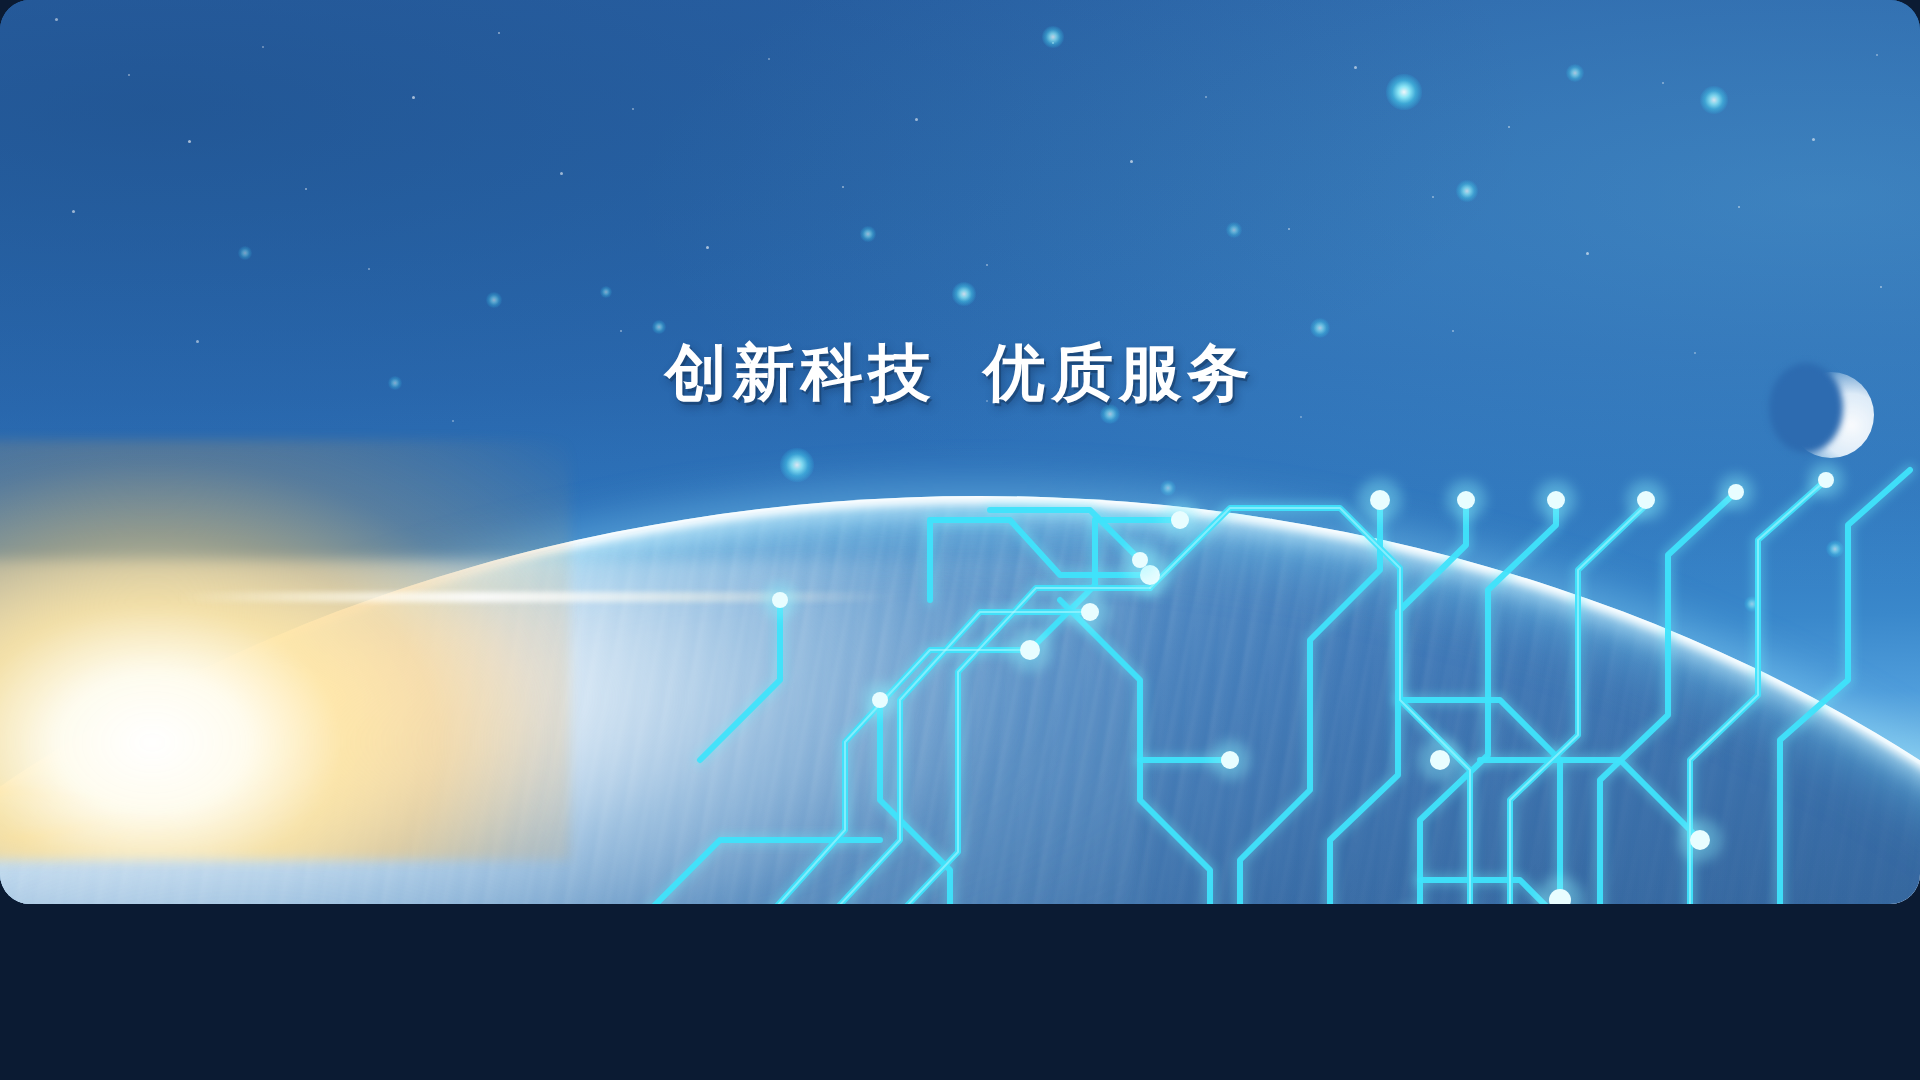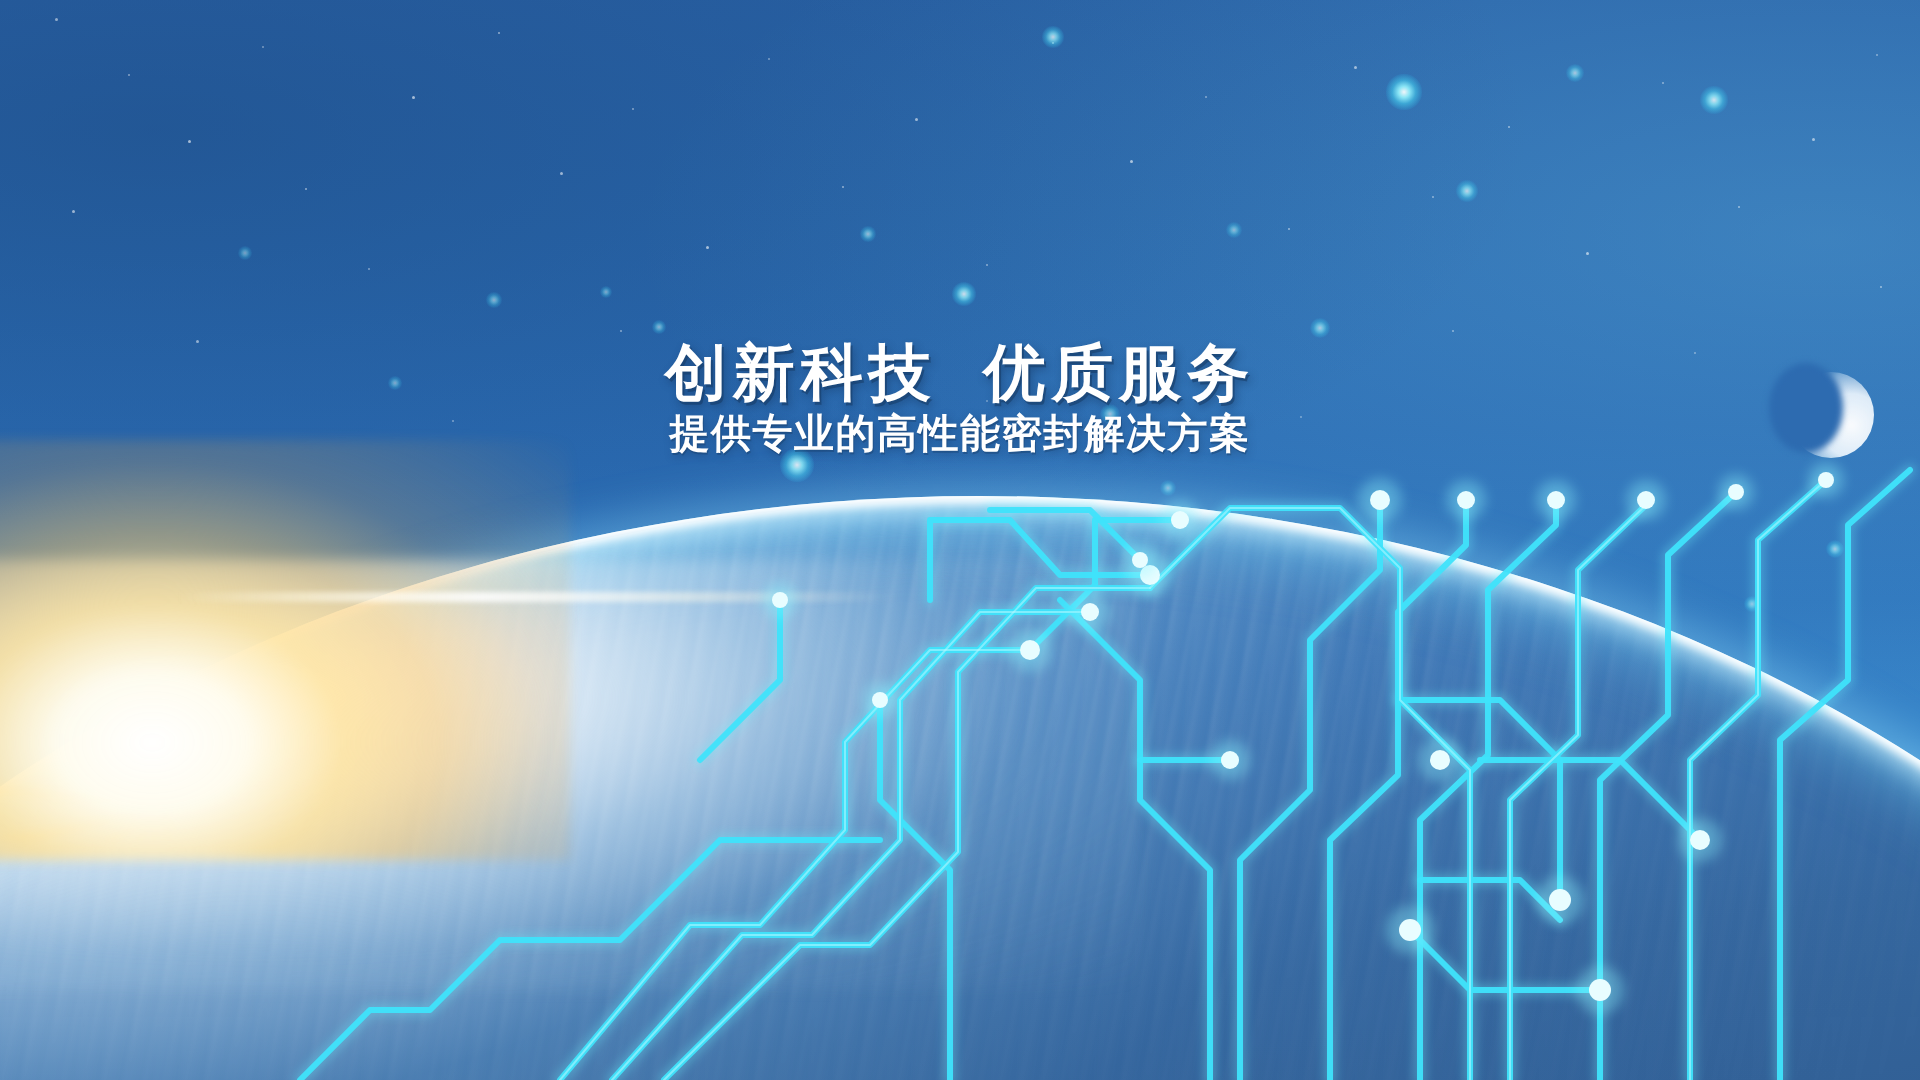--- a/index.html
+++ b/index.html
@@ -7,23 +7,24 @@
     padding: 0;
     background: #0b1b33;
   }
   body {
     font-family: "Liberation Sans", "DejaVu Sans", sans-serif;
   }
 
   #banner {
     position: relative;
     width: 1920px;
-    height: 1080px;
+    height: 904px;
     overflow: hidden;
     background: #2a68ae;
+    border-radius: 30px;
   }
 
   
   .sky {
     position: absolute;
     inset: 0;
     background:
       linear-gradient(178deg,
         #2a63a8 0%,
         #2a68ae 22%,
@@ -482,16 +483,15 @@
         <circle class="node" cx="880" cy="700" r="8"></circle>
       <circle class="node-halo" cx="1736" cy="492" r="18"></circle>
         <circle class="node" cx="1736" cy="492" r="8"></circle>
       <circle class="node-halo" cx="1826" cy="480" r="18"></circle>
         <circle class="node" cx="1826" cy="480" r="8"></circle>
     </g>
   </svg>
 
   <div class="headline-block">
     <h1 class="headline">创新科技  优质服务</h1>
-    <p class="sub-line sub-2">提供专业的高性能密封解决方案</p>
   </div>
 
 </div>
 
 </body></html>

